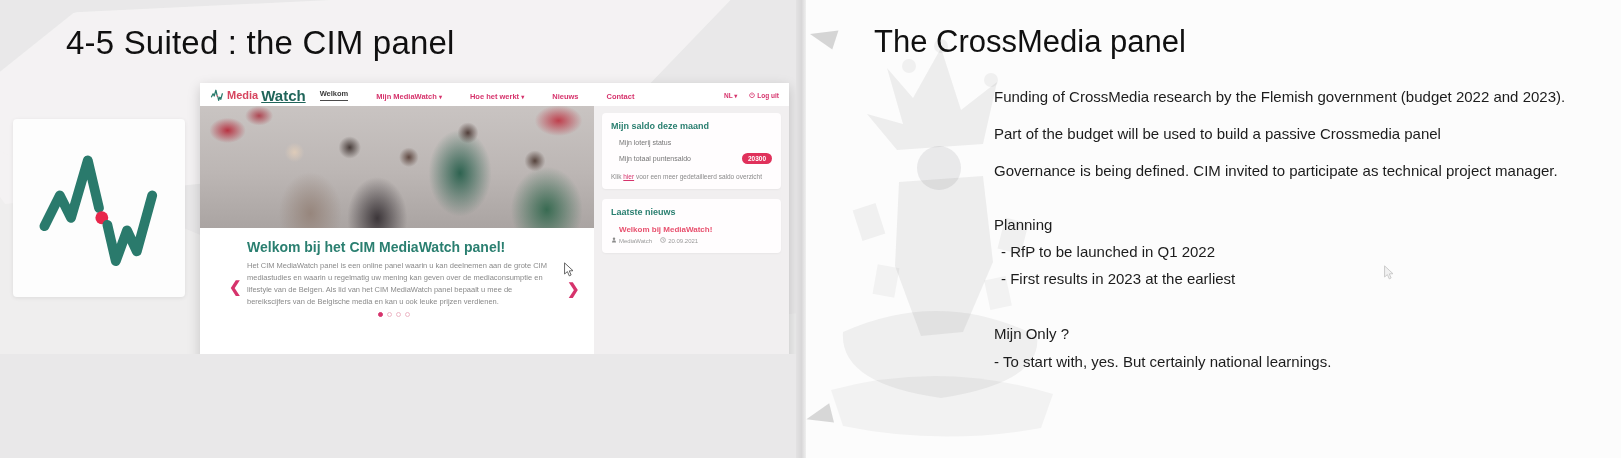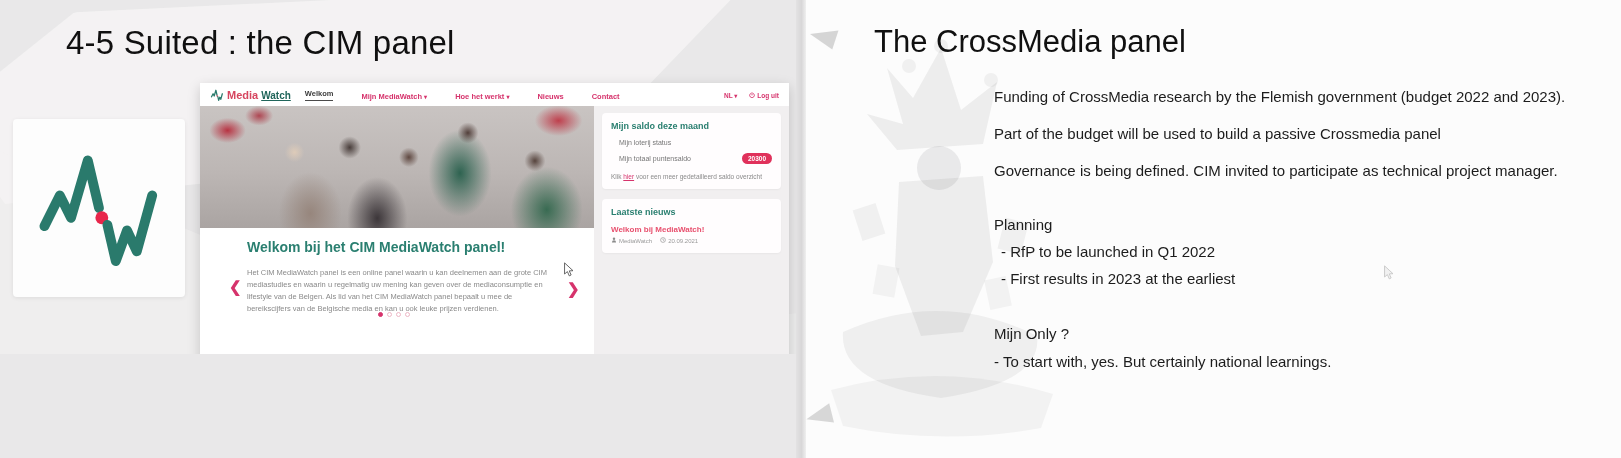--- a/index.html
+++ b/index.html
@@ -16,21 +16,21 @@
 
   .logo-card { position:absolute; left:13px; top:119px; width:172px; height:178px; background:#fdfdfd; border-radius:4px; box-shadow:0 1px 4px rgba(0,0,0,.08); display:flex; align-items:center; justify-content:center; }
   .logo-card svg { width:140px; height:140px; }
 
   
   .site { position:absolute; left:200px; top:83px; width:589px; height:288px; background:#ffffff; box-shadow:0 4px 12px rgba(0,0,0,.18); font-family:"Liberation Sans", sans-serif; }
   .site-nav { position:absolute; left:0; top:0; right:0; height:23px; background:#fff; display:flex; align-items:center; padding:12px 10px; }
   .brand { display:flex; align-items:center; gap:3px; }
   .brand svg { width:14px; height:14px; }
   .brand-media { color:#d6455f; font-weight:700; font-size:11px; }
-  .brand-watch { color:#20655a; font-weight:700; font-size:10px;text-decoration:underline; }
+  .brand-watch { color:#20655a; font-weight:700; font-size:15px;text-decoration:underline; }
   .nav-links { display:flex; align-items:flex-end; gap:28px; margin-left:14px; font-size:7.5px; font-weight:700; }
   .nav-link { color:#d6336c; cursor:pointer; white-space:nowrap; }
   .nav-link.active { color:#3c3c3c; border-bottom:1.5px solid #4a4a4a; padding-bottom:2px; }
   .caret { font-size:6px; color:#d6336c; }
   .nav-right { margin-left:auto; display:flex; align-items:center; gap:12px; font-size:6.5px; color:#d6336c; font-weight:700; }
   .nav-right .ic { display:inline-block; margin-right:2px; }
 
   .site-body { position:absolute; left:0; top:23px; right:0; bottom:0; display:flex; }
   .site-main { width:394px; background:#fff; position:relative; }
   .hero { height:122px; width:100%;
@@ -43,37 +43,37 @@
       radial-gradient(ellipse 14px 14px at 53% 42%, rgba(85,60,52,.9), rgba(85,60,52,0) 70%),
       radial-gradient(ellipse 15px 15px at 68% 22%, rgba(70,50,45,.9), rgba(70,50,45,0) 70%),
       radial-gradient(ellipse 15px 15px at 85% 45%, rgba(75,55,48,.9), rgba(75,55,48,0) 70%),
       radial-gradient(ellipse 42px 55px at 28% 88%, rgba(148,130,120,.9), rgba(148,130,120,0) 75%),
       radial-gradient(ellipse 40px 55px at 45% 92%, rgba(48,42,46,.9), rgba(48,42,46,0) 75%),
       radial-gradient(ellipse 42px 58px at 66% 55%, rgba(34,92,72,.92), rgba(34,92,72,0) 75%),
       radial-gradient(ellipse 46px 55px at 88% 85%, rgba(40,98,70,.88), rgba(40,98,70,0) 78%),
       linear-gradient(180deg, #c9c4c2 0%, #bcb6b4 55%, #aaa4a2 100%);
   }
   .welcome { padding:11px 36px 0 47px; }
-  .welcome-title { font-size:14px; font-weight:700; color:#2a7f70; margin-bottom:12px; white-space:nowrap; }
+  .welcome-title { font-size:14px; font-weight:700; color:#2a7f70; margin-bottom:5px; white-space:nowrap; }
   .welcome-body { font-size:7.5px; line-height:1.6; color:#8a8a8a; width:302px; }
   .chev { position:absolute; color:#d6336c; font-weight:900; font-size:15px; line-height:1; cursor:pointer; }
   .chev-left { left:29px; top:196px; }
   .chev-right { left:367px; top:198px; }
   .dots { position:absolute; left:178px; top:229px; display:flex; gap:4px; }
   .dot { width:5px; height:5px; border-radius:50%; border:1px solid #edb7c6; cursor:pointer; }
   .dot.active { background:#d6336c; border-color:#d6336c; }
 
   .site-sidebar { width:195px; background:#f1eff0; padding:7px 8px; }
   .card { background:#fffdfe; border-radius:4px; padding:8px 9px 9px; margin-bottom:10px; box-shadow:0 1px 2px rgba(0,0,0,.04); }
   .card-title { font-size:9px; font-weight:700; color:#2a7f70; margin-bottom:8px; }
   .saldo-row { display:flex; align-items:center; font-size:7px; color:#767676; margin:7px 0 7px 8px; }
   .badge { margin-left:auto; background:#e0315b; color:#fff; font-size:6.5px; font-weight:700; padding:2px 6px; border-radius:8px; }
   .saldo-note { font-size:6.5px; color:#8a8a8a; margin-top:9px; margin-left:0; }
   .saldo-note a { color:#d6336c; text-decoration:underline; cursor:pointer; }
-  .news-link { font-size:8px; font-weight:700; color:#e8506e; margin:2px 0 3px; cursor:pointer; }
+  .news-link { font-size:8px; font-weight:700; color:#e8506e; margin:2px 8px 3px; cursor:pointer; }
   .news-meta { display:flex; align-items:center; gap:8px; font-size:6px; color:#9a9a9a; }
   .news-meta .m { display:flex; align-items:center; gap:2px; }
 
   
   .divider { position:absolute; left:796px; top:0; width:10px; height:458px; background:linear-gradient(90deg,#e3e2e3 0%, #d8d7d8 55%, #efefef 100%); }
 
   
   .slide-right { position:absolute; left:806px; top:0; width:815px; height:458px; background:#fcfcfc; overflow:hidden; }
   .right-title { position:absolute; left:68px; top:24px; font-size:31px; color:#101010; white-space:nowrap; }
   .paras { position:absolute; left:188px; top:88px; width:612px; font-size:15px; color:#1c1c1c; }

